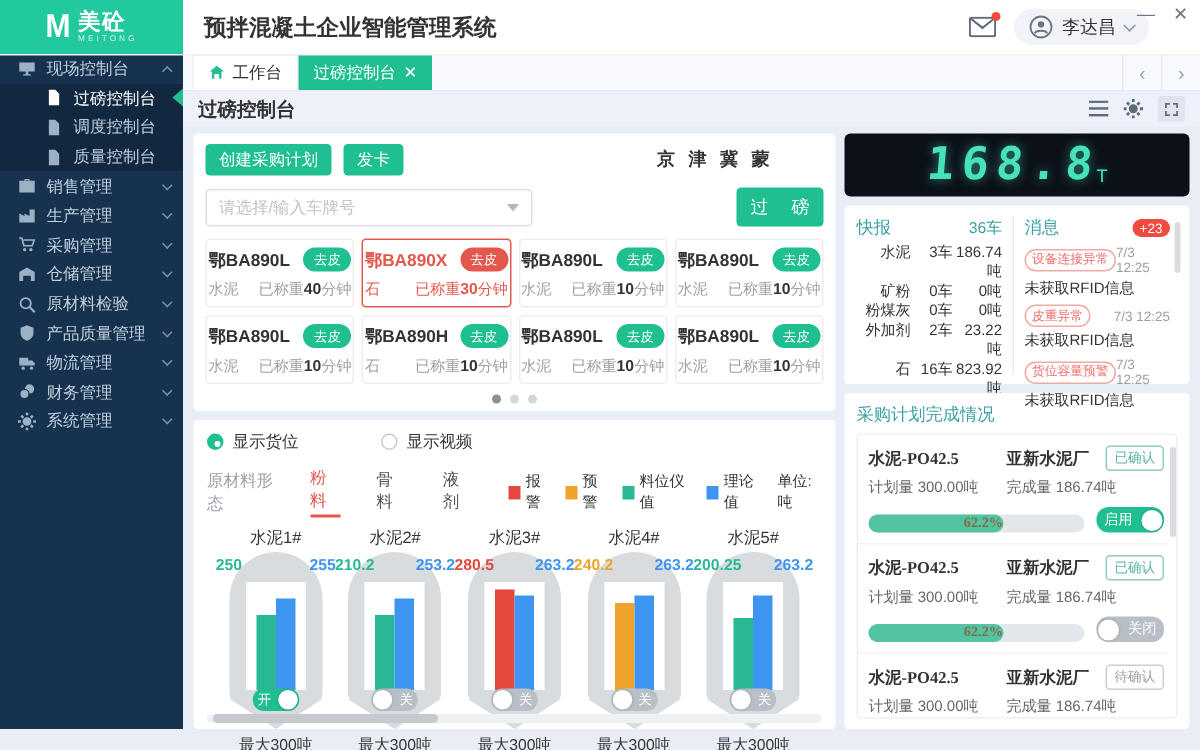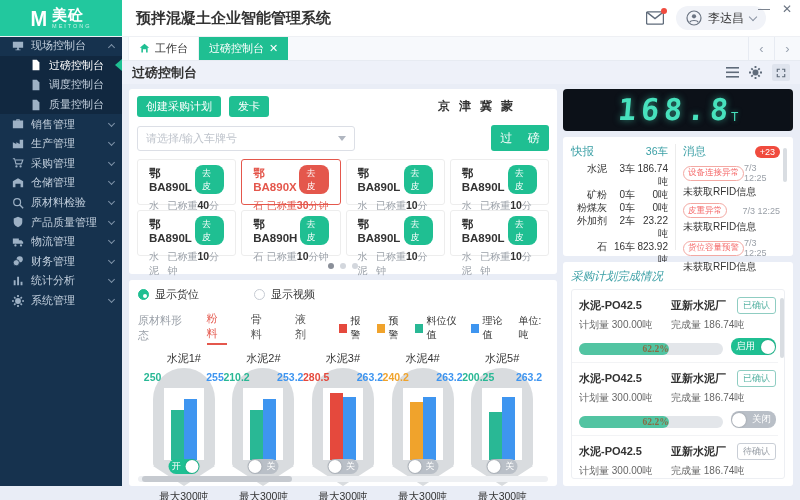--- a/index.html
+++ b/index.html
@@ -68,21 +68,21 @@
   .regions { margin-left:auto; display:flex; gap:9px; font-size:12px; color:#333; font-weight:bold; padding-right:36px; }
   .regions span { cursor:pointer; }
   .tool-row2 { display:flex; align-items:center; margin-top:8px; gap:9px; }
   .select { border:1px solid #dcdfe6; border-radius:3px; height:25px; display:flex; align-items:center; padding:0 8px; font-size:11px; color:#606266; background:#fff; cursor:pointer; }
   .select .caret { margin-left:auto; width:0; height:0; border-left:4px solid transparent; border-right:4px solid transparent; border-top:5px solid #b0b6c0; }
   .sel-material { width:118px; }
   .sel-plate { width:218px; color:#bfc4cc; }
   .btn-weigh { margin-left:auto; width:58px; height:26px; font-size:12px; letter-spacing:6px; padding:0 0 0 6px; border-radius:3px; }
 
   .cards-grid { display:grid; grid-template-columns:repeat(4,1fr); gap:5px; margin-top:8px; }
-  .v-card { background:#fff; border:1px solid #ededed; border-radius:3px; height:46px; padding:5px 11px; cursor:pointer; }
+  .v-card { background:#fff; border:1px solid #ededed; border-radius:3px; height:46px; padding:5px 1px; cursor:pointer; }
   .v-card.alert { border-color:#e4574c; }
   .v-top { display:flex; align-items:center; justify-content:space-between; }
   .v-plate { font-size:11.5px; font-weight:bold; color:#333; }
   .alert .v-plate { color:#e4574c; }
   .pill { background:var(--accent,#1fbf92); color:#fff; font-size:9px; border-radius:8px; padding:1.5px 7px; cursor:pointer; }
   .alert .pill { background:#e4574c; }
   .v-bottom { display:flex; justify-content:space-between; margin-top:5px; font-size:10px; color:#9a9fa5; color:#9aa0a8; }
   .alert .v-bottom { color:#e4574c; }
   .v-min b { color:#333; font-size:10.5px; }
   .alert .v-min b { color:#e4574c; }
@@ -150,26 +150,26 @@
   .msg-title { font-size:11.5px; color:var(--teal-text,#3a9fa5); }
   .msg-badge { background:#f04b3e; color:#fff; font-size:9px; border-radius:8px; padding:1px 5px; }
   .msg-list { margin-top:4px; display:flex; flex-direction:column; gap:4.5px; }
   .msg-item .m-top { display:flex; justify-content:space-between; align-items:center; }
   .m-tag { border:1px solid #f3a9a3; color:var(--tag-red,#f56c6c); font-size:8.5px; border-radius:8px; padding:0.5px 4px; white-space:nowrap; }
   .m-time { font-size:9px; color:#9aa0a8; }
   .m-text { font-size:10px; color:#333; margin-top:1.5px; }
   .vscroll { position:absolute; right:0; top:4px; width:4px; height:34px; background:#d9dde2; border-radius:2px; cursor:pointer; }
 
   .purchase-panel { flex:1; padding:7px 8px; display:flex; flex-direction:column; min-height:0; }
-  .pp-title { font-size:11.5px; color:var(--teal-text,#3a9fa5); margin-bottom:5px;font-style:italic; }
+  .pp-title { font-size:11.5px; color:var(--teal-text,#3a9fa5); margin-bottom:5px; }
   .pp-list { flex:1; border:1px solid #edeff3; border-radius:3px; position:relative; overflow:hidden; padding-right:6px; }
   .p-card { padding:7px 2px 7px 7px; border-bottom:1px solid #f2f3f5; }
   .p-card:last-child { border-bottom:none; }
   .p-r1 { display:flex; align-items:center; }
-  .p-name { width:92px; font-size:11px; font-weight:bold; color:#333; }
+  .p-name { width:92px; font-size:11px; font-weight:bold; color:#333;font-family:Liberation Serif, serif; }
   .p-supplier { flex:1; font-size:11px; font-weight:bold; color:#333; }
   .p-badge { font-size:9px; border:1px solid #8fcdc2; color:#58b3a4; border-radius:3px; padding:1px 5px; background:#fff; }
   .p-badge.gray { border-color:#c9ced6; color:#9aa0a8; }
   .p-r2 { display:flex; margin-top:4px; font-size:10px; color:#666; }
   .p-plan { width:92px; }
   .p-r3 { display:flex; align-items:flex-end; margin-top:6px; gap:8px;font-family:Liberation Serif, serif; }
   .prog { flex:1; height:12px; background:#e3e6ea; border-radius:6px; position:relative; }
   .prog-fill { height:12px; background:#52c4a2; border-radius:6px; }
   .prog-label { position:absolute; top:0; font-size:9.5px; line-height:12px; color:#8a6a45; font-weight:bold; }
   .tg.big { width:45px; height:17px; }
@@ -296,27 +296,20 @@
           </svg>
         <span class="s-label">物流管理</span>
         <span class="s-arrow down"></span>
       </div>
       <div class="side-item">
         <svg class="s-ico" viewBox="0 0 14 14" fill="currentColor">
             <circle cx="9" cy="5" r="3.6"></circle>
             <circle cx="5" cy="9" r="3.6" stroke="#16324e" stroke-width="1"></circle>
           </svg>
         <span class="s-label">财务管理</span>
-        <span class="s-arrow down"></span>
-      </div>
-      <div class="side-item">
-        <svg class="s-ico" viewBox="0 0 14 14" fill="currentColor">
-            <path d="M2 12V6h2.2v6zM6 12V2h2.2v10zM10 12V8h2.2v4z"></path>
-          </svg>
-        <span class="s-label">统计分析</span>
         <span class="s-arrow down"></span>
       </div>
       <div class="side-item">
         <svg class="s-ico" viewBox="0 0 14 14" fill="currentColor">
             <path d="M6 0h2v2.2H6zM6 11.8h2V14H6zM0 6h2.2v2H0zM11.8 6H14v2h-2.2zM1.8 3.2l1.4-1.4 1.6 1.6L3.4 4.8zM9.2 10.6l1.4-1.4 1.6 1.6-1.4 1.4zM1.8 10.8l1.6-1.6 1.4 1.4-1.6 1.6zM9.2 3.4l1.6-1.6 1.4 1.4-1.6 1.6z"></path>
             <circle cx="7" cy="7" r="3.4"></circle>
           </svg>
         <span class="s-label">系统管理</span>
         <span class="s-arrow down"></span>
       </div>

